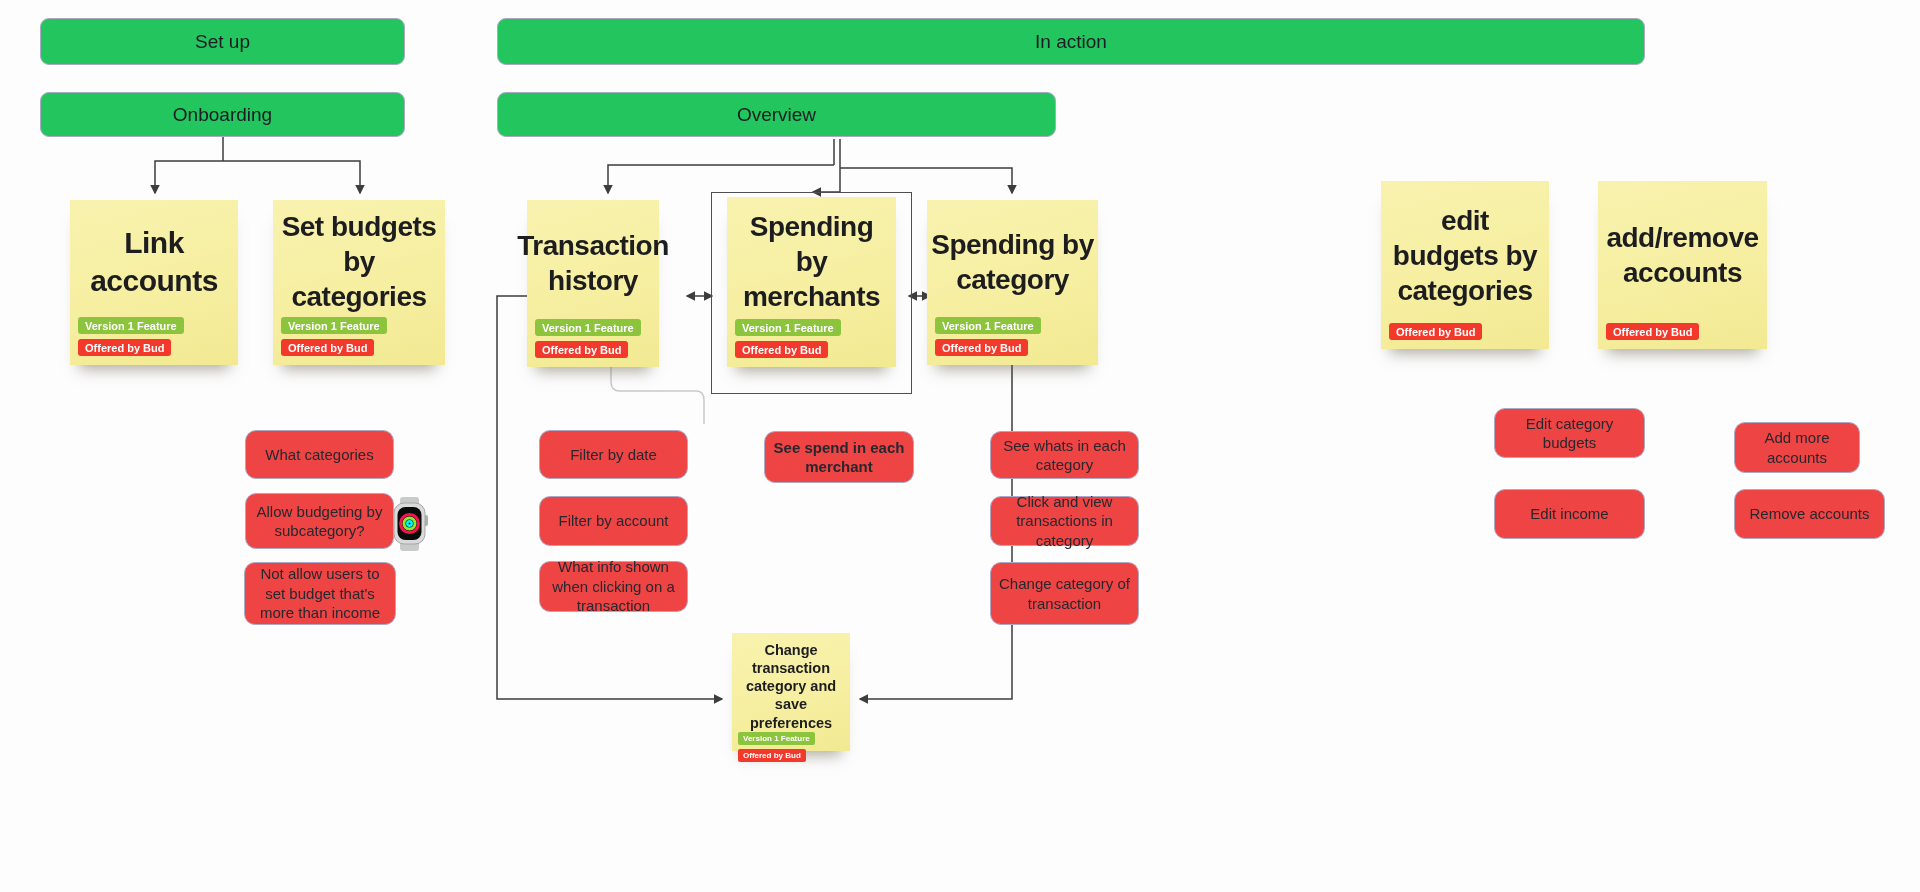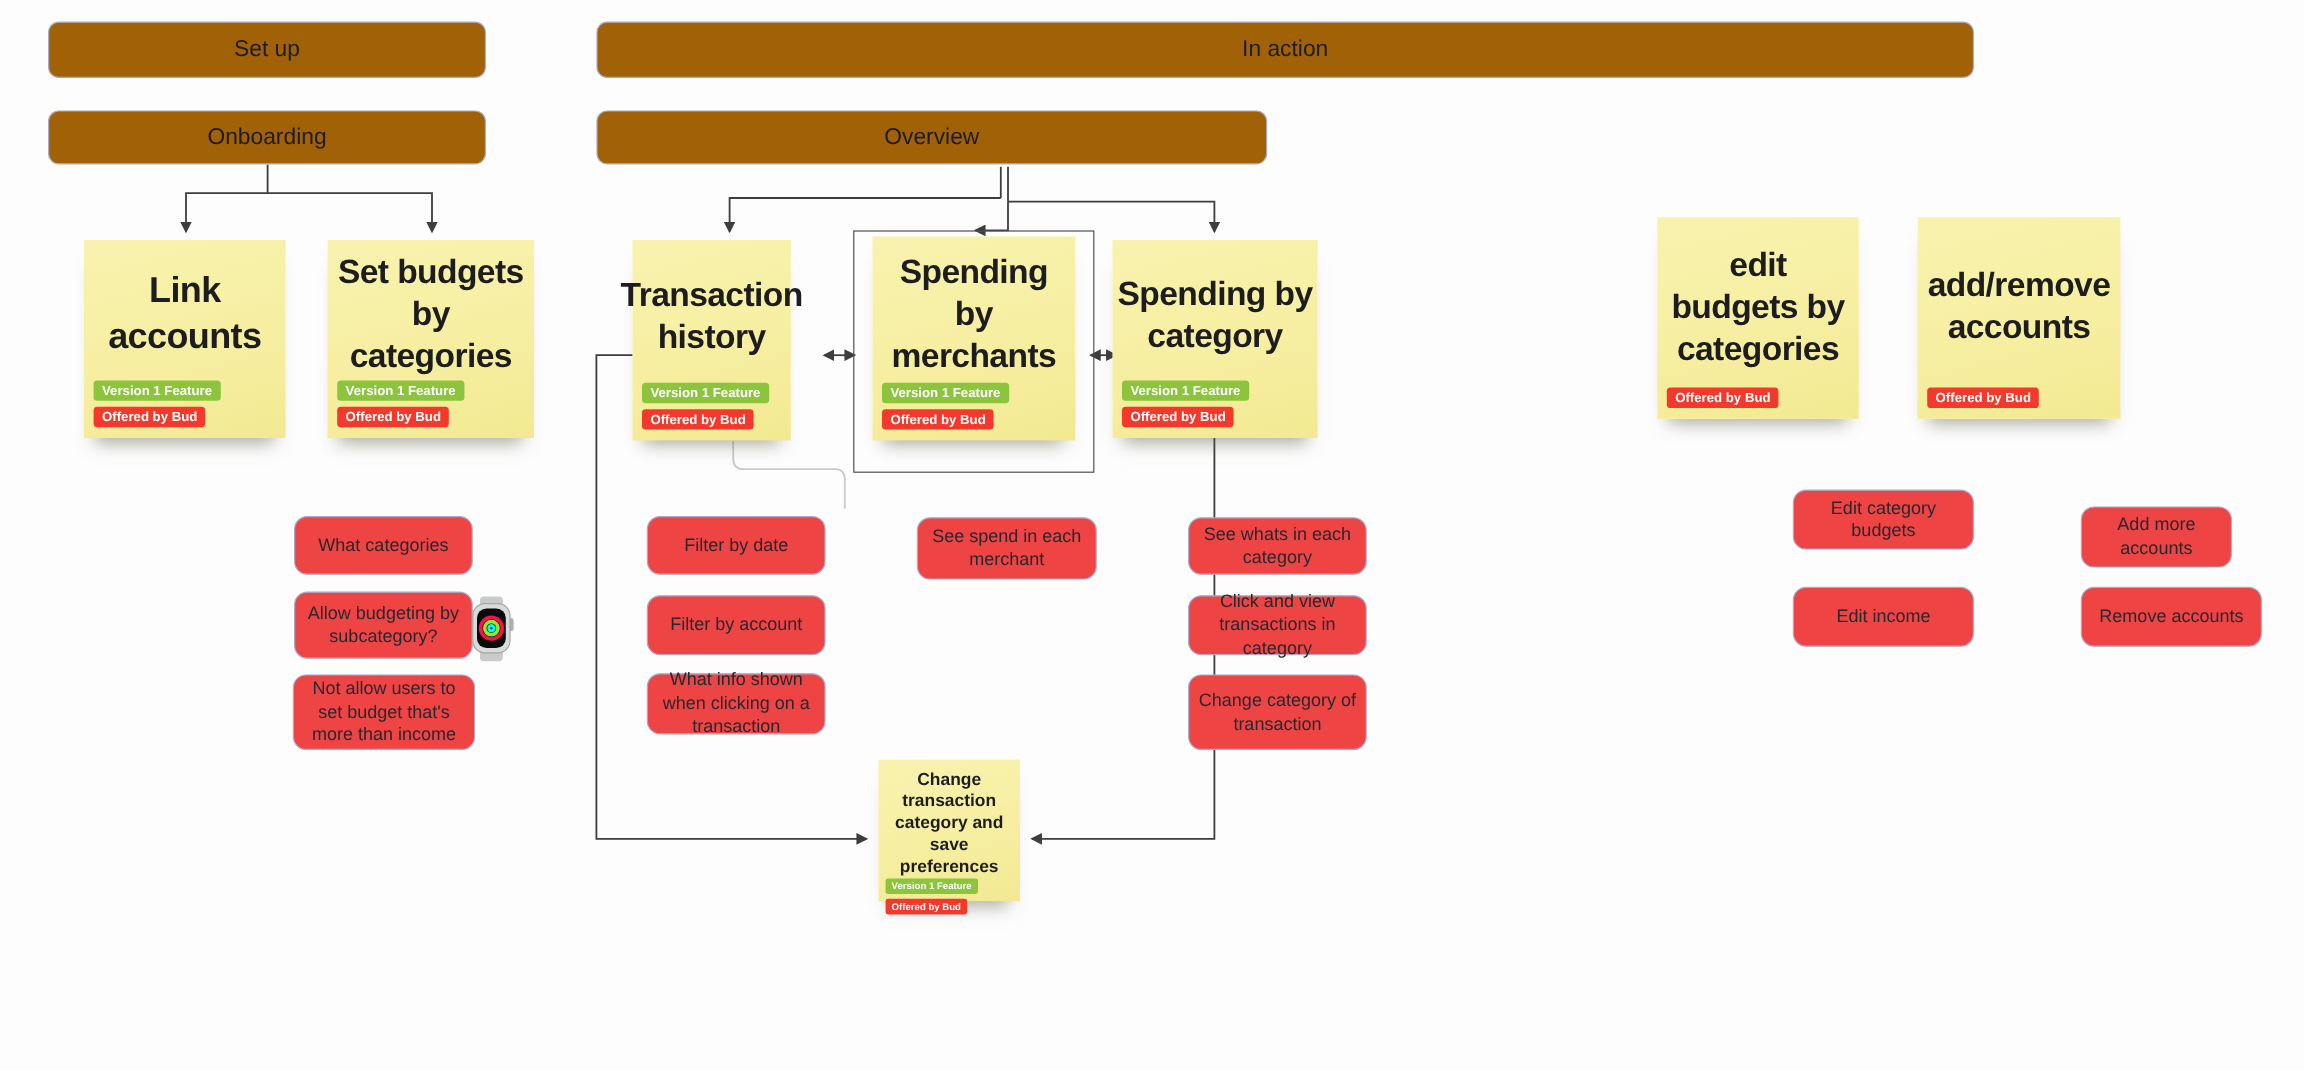--- a/index.html
+++ b/index.html
@@ -3,21 +3,21 @@
 <meta charset="utf-8">
 <style>
   html,body{margin:0;padding:0;background:#ffffff;}
   .canvas{
     position:relative;width:1920px;height:892px;overflow:hidden;background:#fdfdfe;
     font-family:"Liberation Sans","DejaVu Sans",sans-serif;color:#1f1f26;
   }
   
   .hbox{
     position:absolute;display:flex;align-items:center;justify-content:center;
-    background:#a16207;border:1.4px solid #a9a9c6;border-radius:9px;
+    background:#22c55e;border:1.4px solid #a9a9c6;border-radius:9px;
     font-size:19px;color:#1c1c24;z-index:2;box-sizing:border-box;
   }
   
   .note{
     position:absolute;display:flex;align-items:center;justify-content:center;text-align:center;
     background:#ef4444;border:1.3px solid #abaac8;border-radius:11px;
     font-size:15px;line-height:1.3;color:#27272f;padding:4px 8px;z-index:3;box-sizing:border-box;
   }
   
   .sticky{
@@ -181,21 +181,21 @@
   <div class="note" style="left:539px;top:430px;width:149px;height:49px;">
     <span>Filter by date</span>
   </div>
   <div class="note" style="left:539px;top:496px;width:149px;height:50px;">
     <span>Filter by account</span>
   </div>
   <div class="note" style="left:539px;top:561px;width:149px;height:51px;padding:4px 5px;">
     <span>What info shown when clicking on a transaction</span>
   </div>
 
-  <div class="note" style="left:764px;top:431px;width:150px;height:52px;">
+  <div class="note" style="left:764px;top:431px;width:150px;height:52px;font-weight:bold;">
     <span>See spend in each merchant</span>
   </div>
 
   <div class="note" style="left:990px;top:431px;width:149px;height:48px;">
     <span>See whats in each category</span>
   </div>
   <div class="note" style="left:990px;top:496px;width:149px;height:50px;padding:4px 3px;">
     <span>Click and view transactions in category</span>
   </div>
   <div class="note" style="left:990px;top:562px;width:149px;height:63px;">

